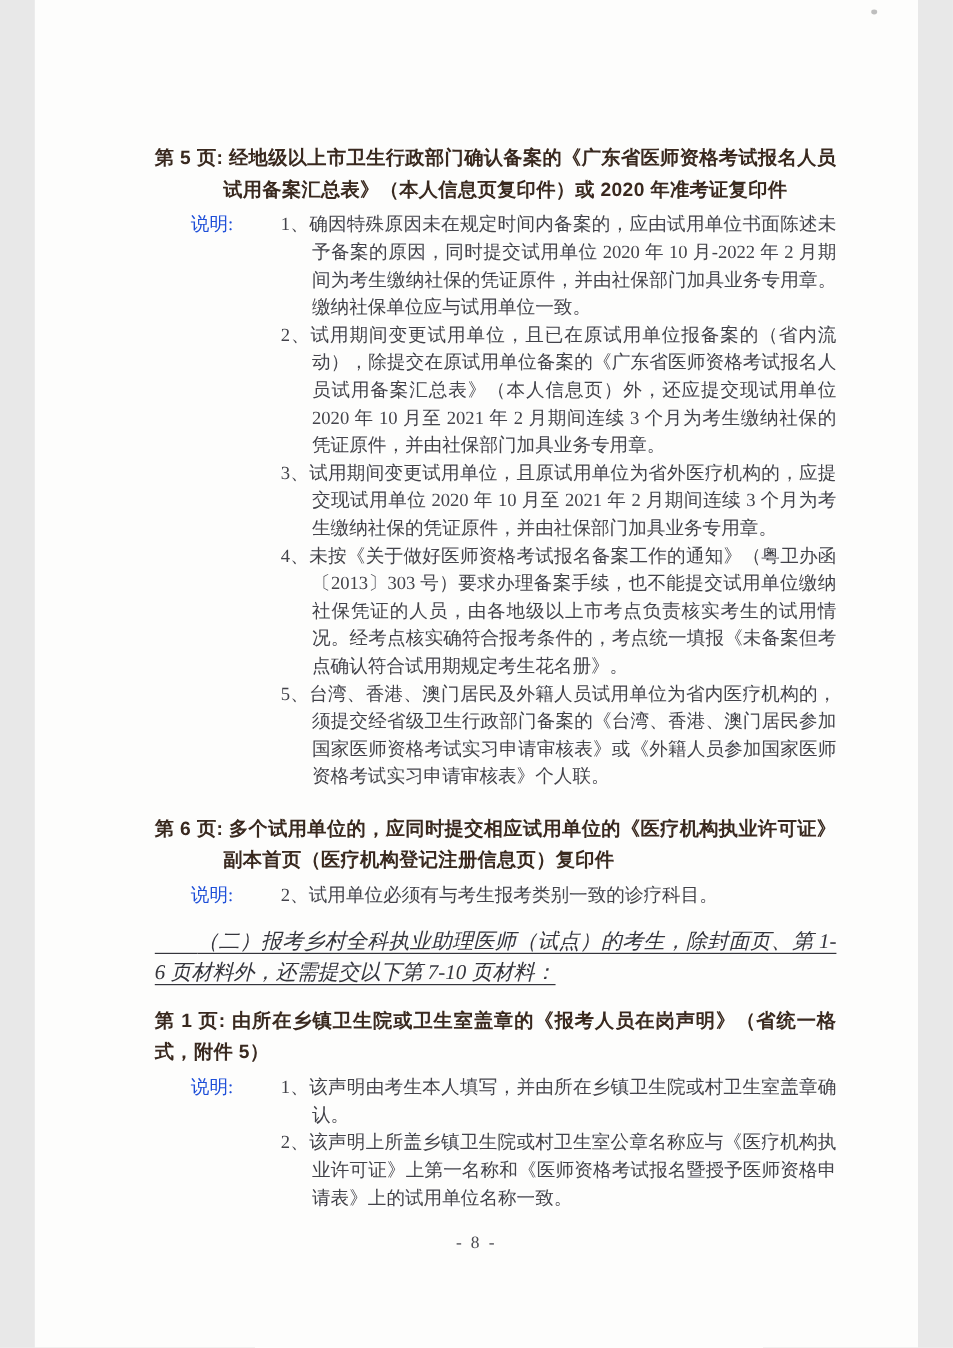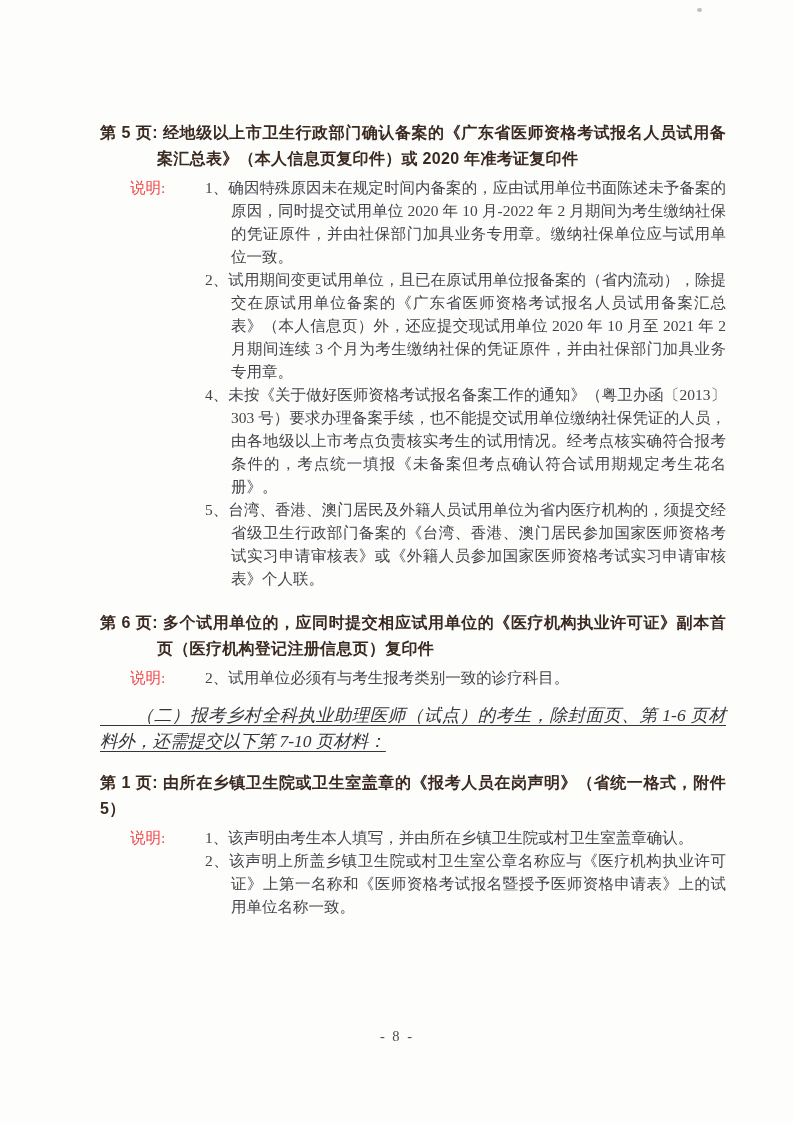--- a/index.html
+++ b/index.html
@@ -1,18 +1,18 @@
 <!DOCTYPE html>
 <html lang="zh"><head>
 <meta charset="utf-8">
 <style>
   html, body { margin: 0; padding: 0; background: #e8e8e8; }
   .page {
     position: relative;
-    width: 794px;
+    width: 736px;
     height: 1123px;
     margin: 0 auto;
     background: #fdfdfc;
     box-sizing: border-box;
     padding: 120px 68px 0 100px;
     overflow: hidden;
     font-family: "Liberation Serif", "DejaVu Serif", serif;
     color: #45454c;
   }
   
@@ -30,21 +30,21 @@
     line-height: 26px;
     letter-spacing: .3px;
     color: #39291f;
     text-align: justify;
   }
   .hang { padding-left: 57px; text-indent: -57px; }
   
   .note { position: relative; padding-left: 105px; margin-top: 4px; }
   .note-label {
     position: absolute; left: 30px; top: 0;
-    font-size: 15.5px; line-height: 23px; color: #ef4444;
+    font-size: 15.5px; line-height: 23px; color: #1d4ed8;
   }
   .item {
     margin: 0;
     padding-left: 26px;
     text-indent: -26px;
     font-size: 15.5px;
     line-height: 23px;
     color: #43434a;
     text-align: justify;
   }
@@ -79,20 +79,21 @@
 <div class="page">
   <div class="speck"></div>
 
   <section>
     <p class="sec-heading hang"><span class="sec-label">第 5 页:</span> <span class="sec-title">经地级以上市卫生行政部门确认备案的《广东省医师资格考试报名人员试用备案汇总表》（本人信息页复印件）或 2020 年准考证复印件</span></p>
     <div class="note">
       <span class="note-label">说明:</span>
       <div class="items">
         <p class="item"><span class="num">1、</span><span>确因特殊原因未在规定时间内备案的，应由试用单位书面陈述未予备案的原因，同时提交试用单位 2020 年 10 月-2022 年 2 月期间为考生缴纳社保的凭证原件，并由社保部门加具业务专用章。缴纳社保单位应与试用单位一致。</span></p>
         <p class="item"><span class="num">2、</span><span>试用期间变更试用单位，且已在原试用单位报备案的（省内流动），除提交在原试用单位备案的《广东省医师资格考试报名人员试用备案汇总表》（本人信息页）外，还应提交现试用单位 2020 年 10 月至 2021 年 2 月期间连续 3 个月为考生缴纳社保的凭证原件，并由社保部门加具业务专用章。</span></p>
+        <p class="item"><span class="num">3、</span><span>试用期间变更试用单位，且原试用单位为省外医疗机构的，应提交现试用单位 2020 年 10 月至 2021 年 2 月期间连续 3 个月为考生缴纳社保的凭证原件，并由社保部门加具业务专用章。</span></p>
         <p class="item"><span class="num">4、</span><span>未按《关于做好医师资格考试报名备案工作的通知》（粤卫办函〔2013〕303 号）要求办理备案手续，也不能提交试用单位缴纳社保凭证的人员，由各地级以上市考点负责核实考生的试用情况。经考点核实确符合报考条件的，考点统一填报《未备案但考点确认符合试用期规定考生花名册》。</span></p>
         <p class="item"><span class="num">5、</span><span>台湾、香港、澳门居民及外籍人员试用单位为省内医疗机构的，须提交经省级卫生行政部门备案的《台湾、香港、澳门居民参加国家医师资格考试实习申请审核表》或《外籍人员参加国家医师资格考试实习申请审核表》个人联。</span></p>
       </div>
     </div>
   </section>
 
   <section class="sec6">
     <p class="sec-heading hang"><span class="sec-label">第 6 页:</span> <span class="sec-title">多个试用单位的，应同时提交相应试用单位的《医疗机构执业许可证》副本首页（医疗机构登记注册信息页）复印件</span></p>
     <div class="note">
       <span class="note-label">说明:</span>

